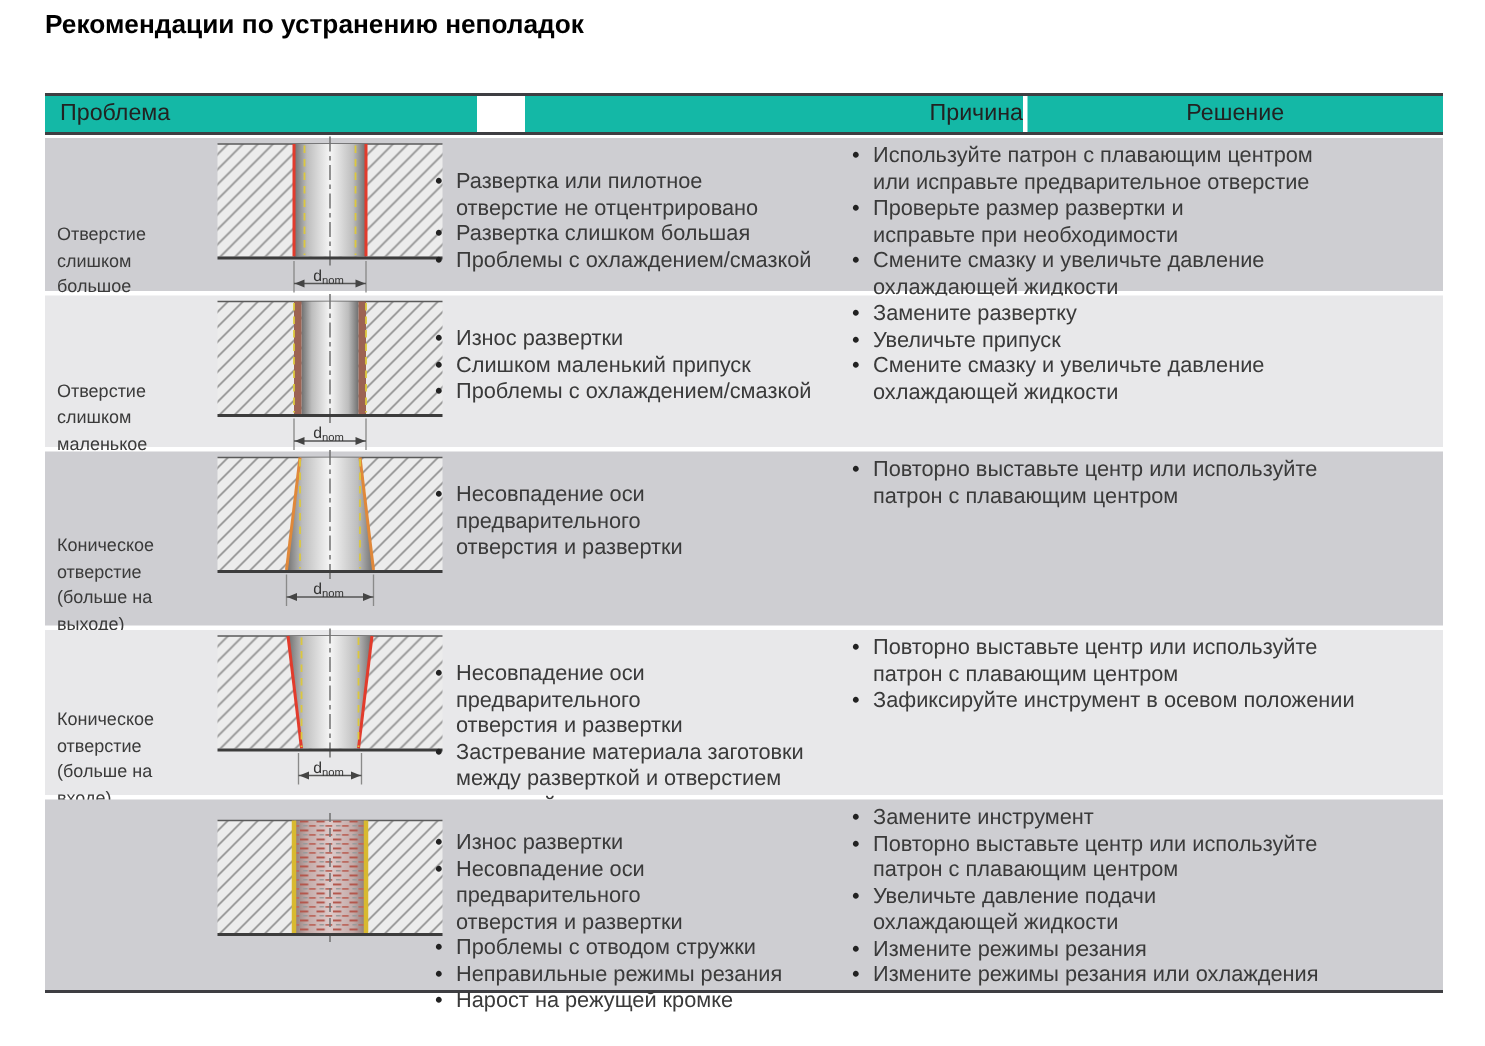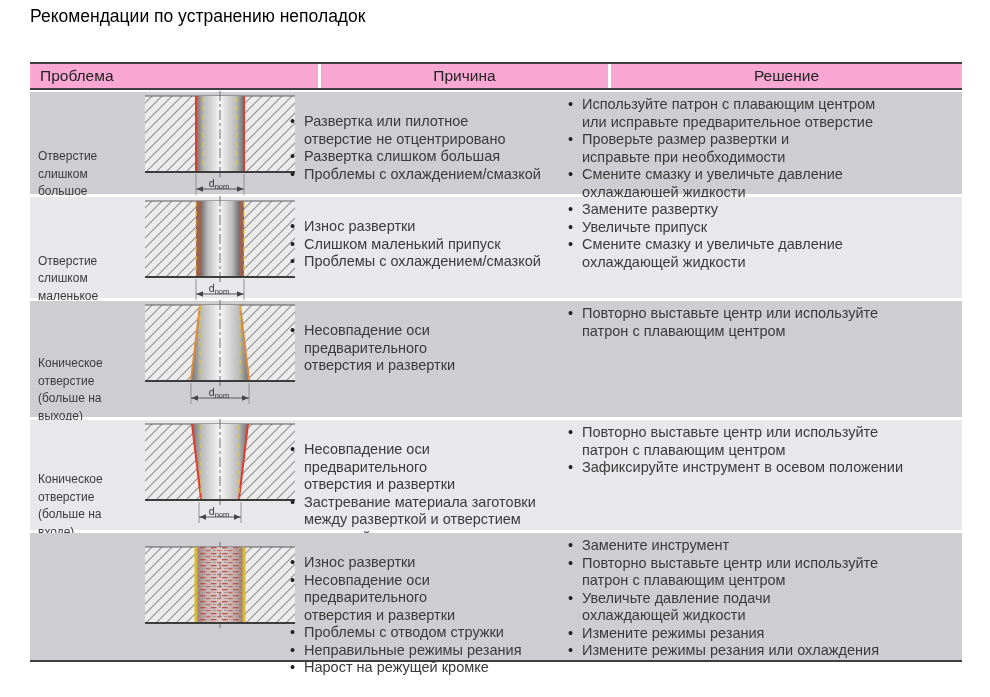--- a/index.html
+++ b/index.html
@@ -1,23 +1,23 @@
 <!DOCTYPE html>
 <html><head>
 <meta charset="utf-8">
 <style>
   html,body{margin:0;padding:0;background:#ffffff;}
   body{font-family:"Liberation Sans","DejaVu Sans",sans-serif;color:#333;}
   .canvas{position:relative;width:990px;height:697px;background:#fff;overflow:hidden;}
-  .page-title{position:absolute;left:30px;top:6px;font-size:17.5px;font-weight:normal;color:#000;margin:0;}
+  .page-title{position:absolute;left:30px;top:6px;font-size:17.5px;font-weight:bold;color:#000;margin:0;}
   .ttable{position:absolute;left:30px;top:62px;width:932px;}
   .thead{display:flex;border-top:2px solid #3e3e42;border-bottom:2px solid #3e3e42;background:#fff;margin-bottom:2px;}
-  .th{background:#f9a8d4;height:24px;line-height:24px;font-size:15.5px;color:#222;}
+  .th{background:#14b8a6;height:24px;line-height:24px;font-size:15.5px;color:#222;}
   .th1{width:278px;padding-left:10px;margin-right:3px;}
-  .th2{width:287px;text-align:center;margin-right:3px;}
+  .th2{width:332px;text-align:right;margin-right:3px;margin-left:29px;}
   .th3{flex:1;text-align:center;}
   .trow{position:relative;margin-bottom:3px;}
   .trow.dark{background:#ceced2;}
   .trow.light{background:#e8e8ea;}
   .tbot{border-bottom:2px solid #3e3e42;}
   .problem{position:absolute;left:8px;top:50%;transform:translateY(-50%);width:132px;
            font-size:12px;line-height:17.5px;white-space:pre-line;color:#3a3a3a;margin-top:31px;}
   .diagram{position:absolute;left:115px;top:1px;width:150px;height:104px;overflow:visible;}
   ul.blist{list-style:none;margin:0;padding:0;position:absolute;top:4px;
            font-size:14.5px;line-height:17.5px;color:#3a3a3a;}

